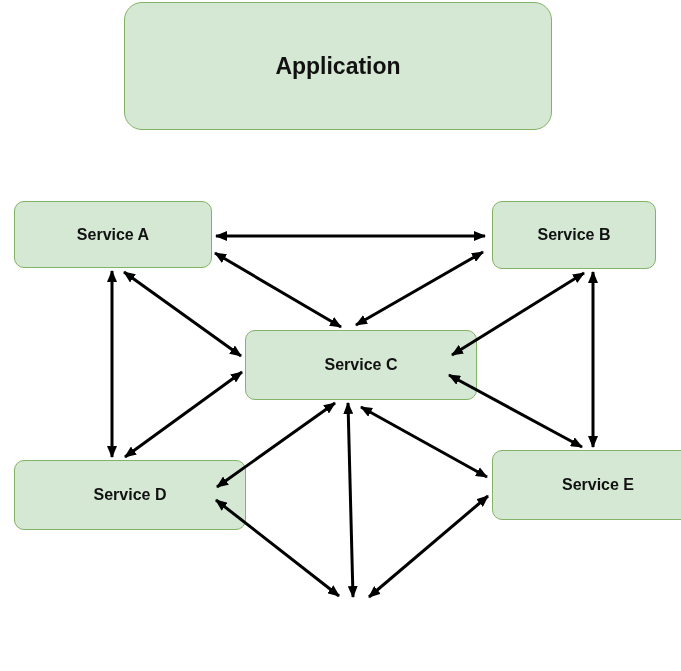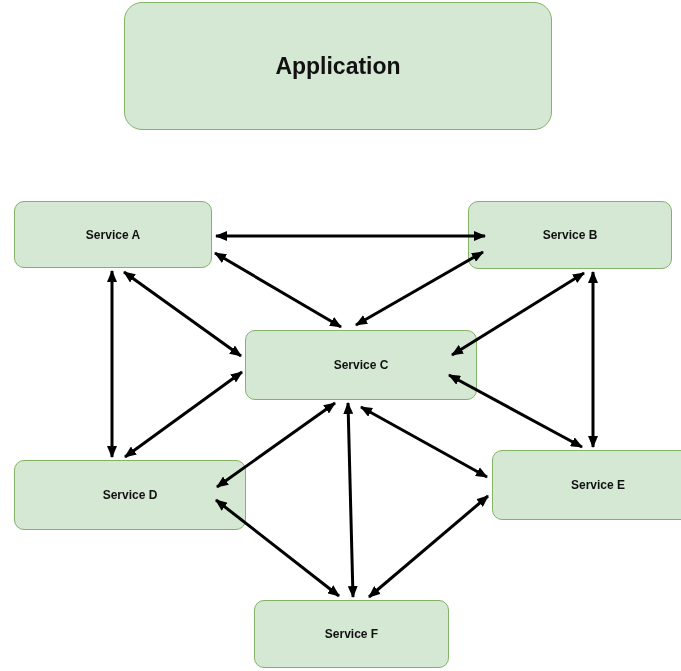--- a/index.html
+++ b/index.html
@@ -12,26 +12,26 @@
     margin-left:12px;
   }
   .node{
     position:absolute;
     box-sizing:border-box;
     background:var(--node-fill,#d5e8d4);
     border:1px solid var(--node-border,#82b366);
     border-radius:10px;
     display:flex;align-items:center;justify-content:center;
     font-weight:700;color:#111111;
-    font-size:12px;
+    font-size:16px;
     z-index:1;
   }
   .n-app{left:112px;top:2px;width:428px;height:128px;border-radius:18px;font-size:23px;}
   .n-a{left:2px;top:201px;width:198px;height:67px;}
-  .n-b{left:456px;top:201px;width:204px;height:68px;}
+  .n-b{left:480px;top:201px;width:164px;height:68px;}
   .n-c{left:233px;top:330px;width:232px;height:70px;}
   .n-d{left:2px;top:460px;width:232px;height:70px;}
   .n-e{left:480px;top:450px;width:200px;height:70px;padding-left:12px;}
   .n-f{left:242px;top:600px;width:195px;height:68px;}
   svg.edges{
     position:absolute;left:0;top:0;width:681px;height:671px;
     z-index:5;pointer-events:none;
   }
   svg.edges line{stroke:#000000;stroke-width:3;}
 </style>
@@ -57,23 +57,20 @@
   </div>
 
   <div class="node n-d">
     <span>Service D</span>
   </div>
 
   <div class="node n-e">
     <span>Service E</span>
   </div>
 
-  <div class="node n-f">
-    <span>Service F</span>
-  </div>
 
   <svg class="edges" viewBox="0 0 681 671" xmlns="http://www.w3.org/2000/svg">
     <defs>
       <marker id="ah" viewBox="0 0 12 10" refX="11" refY="5" markerWidth="12" markerHeight="10" markerUnits="userSpaceOnUse" orient="auto-start-reverse">
         <path d="M0,0 L12,5 L0,10 Z" fill="#000000"></path>
       </marker>
     </defs>
   <line x1="204" y1="236" x2="473" y2="236" stroke="#000000" marker-start="url(#ah)" marker-end="url(#ah)"></line>
       <line x1="203" y1="253" x2="329" y2="327" stroke="#000000" marker-start="url(#ah)" marker-end="url(#ah)"></line>
       <line x1="112" y1="272" x2="229" y2="356" stroke="#000000" marker-start="url(#ah)" marker-end="url(#ah)"></line>

